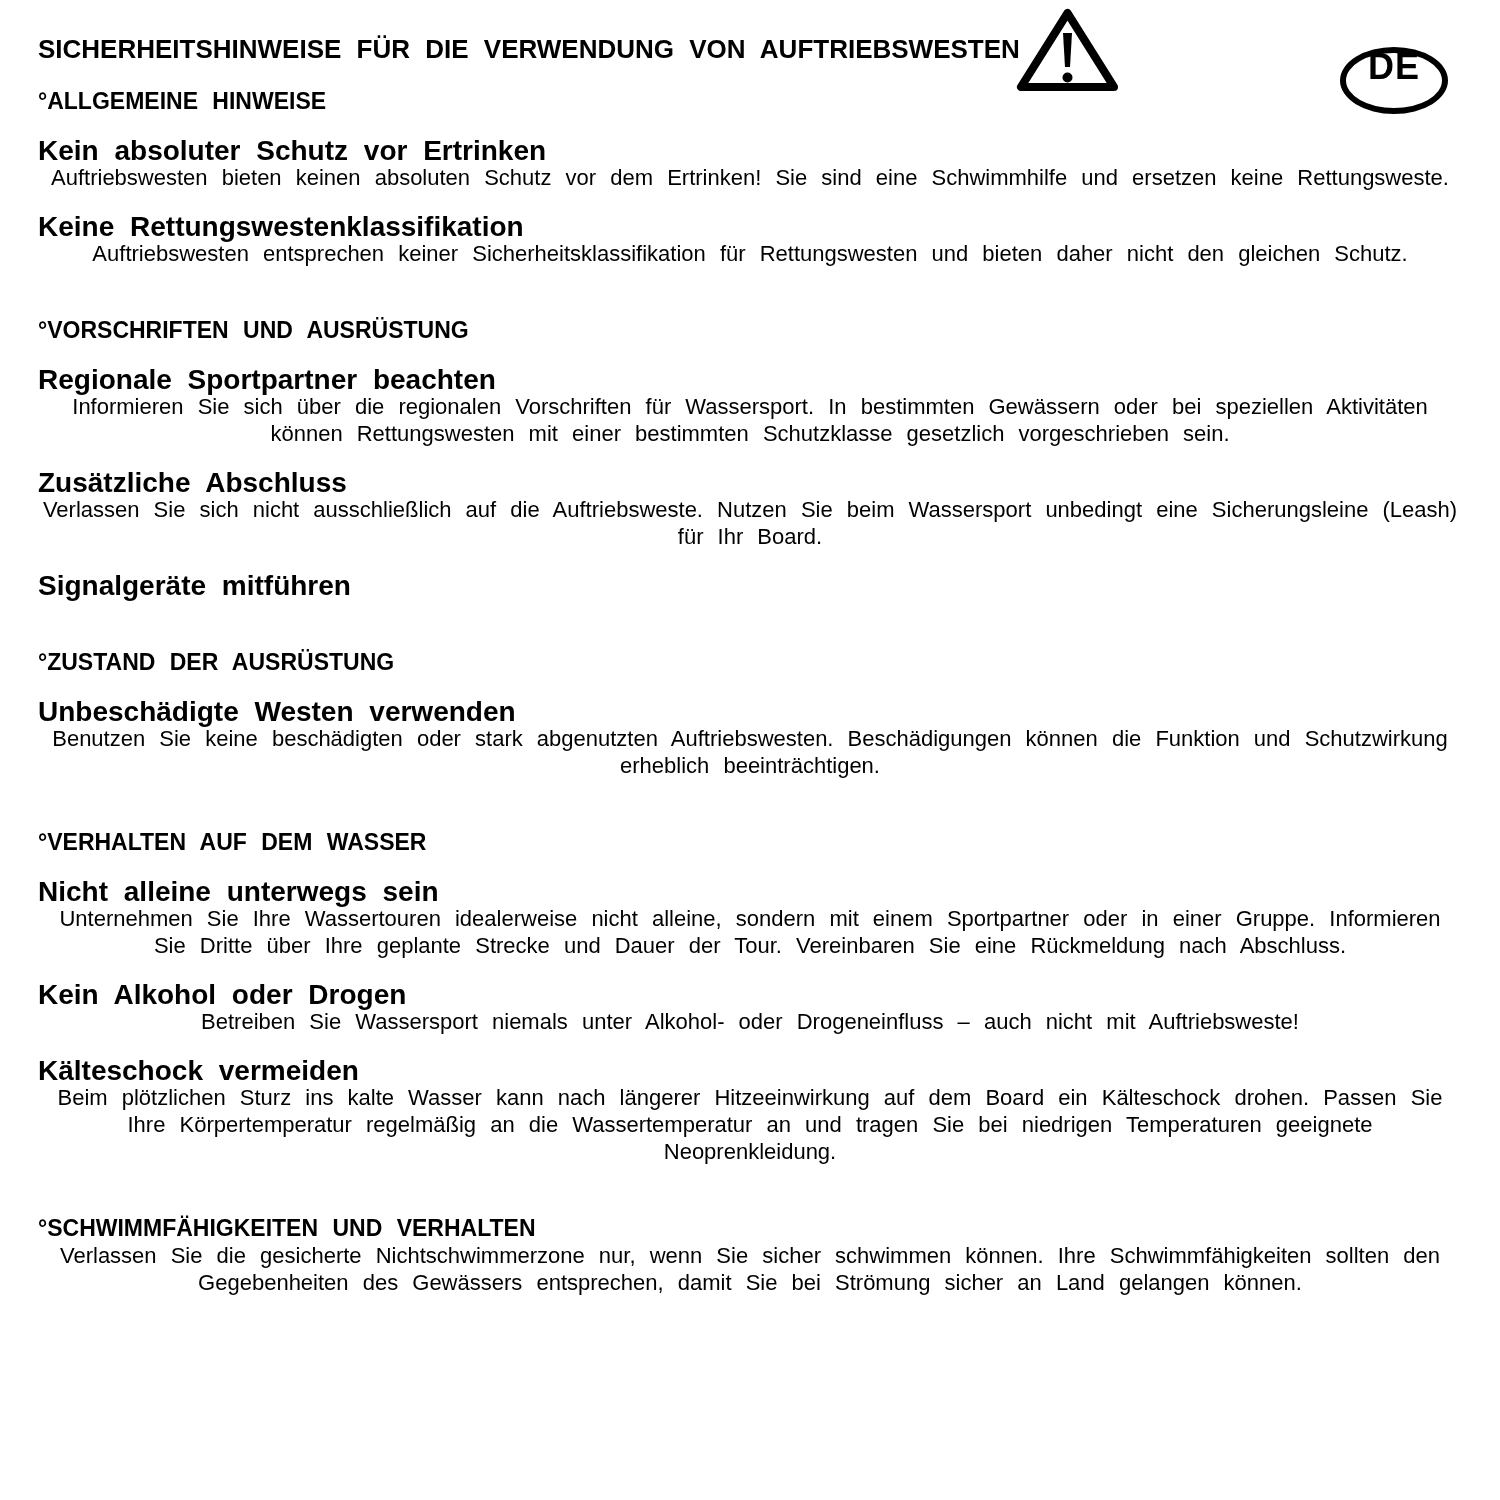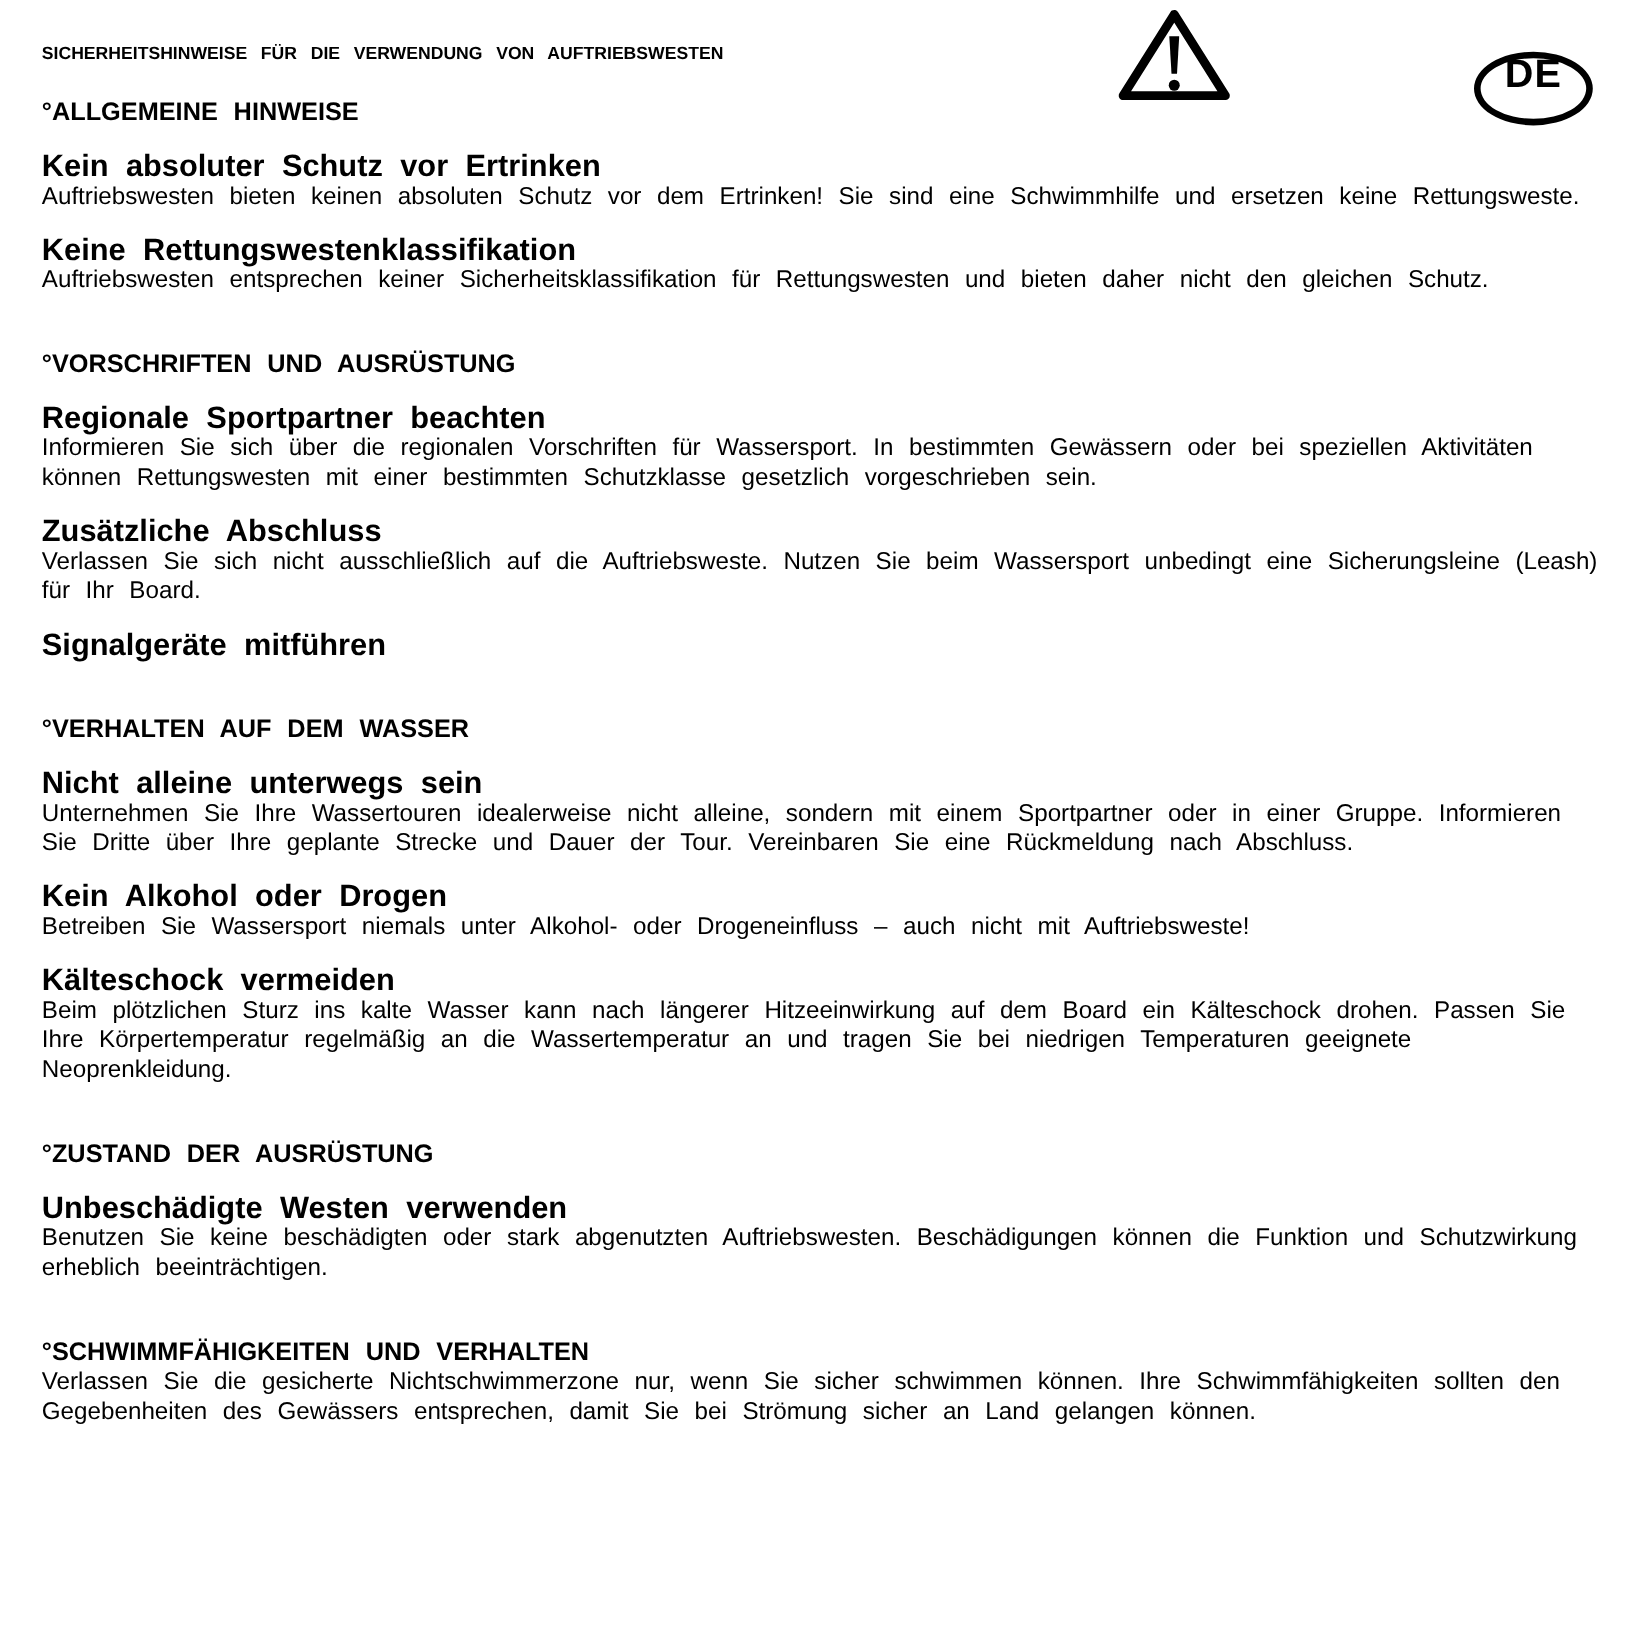--- a/index.html
+++ b/index.html
@@ -17,39 +17,39 @@
     padding: 36px 38px 0 38px;
     font-family: "Liberation Sans", sans-serif;
     font-size: 22px;
     line-height: 27px;
     color: #000000;
     word-spacing: 8px;
     text-align: left;
   }
   h1, h2, h3, p { margin: 0; padding: 0; }
   h1 {
-    font-size: 16px;
+    font-size: 26px;
     line-height: 27px;
     font-weight: bold;
     white-space: nowrap;
   }
   h2 {
     font-size: 23px;
     line-height: 27px;
     font-weight: bold;
     margin-top: 50px;
   }
   section.first h2 { margin-top: 25px; }
   h3 {
     font-size: 28px;
     line-height: 27px;
     font-weight: bold;
     margin-top: 22px;
   }
-  p { margin: 0; }
+  p { margin: 0; text-align: center; }
   .warning-icon {
     position: absolute;
     left: 1014px;
     top: 8px;
   }
   .de-badge {
     position: absolute;
     left: 1340px;
     top: 47px;
     width: 96px;
@@ -93,33 +93,33 @@
   <section>
     <h2>°VORSCHRIFTEN UND AUSRÜSTUNG</h2>
     <h3>Regionale Sportpartner beachten</h3>
     <p>Informieren Sie sich über die regionalen Vorschriften für Wassersport. In bestimmten Gewässern oder bei speziellen Aktivitäten können Rettungswesten mit einer bestimmten Schutzklasse gesetzlich vorgeschrieben sein.</p>
     <h3>Zusätzliche Abschluss</h3>
     <p>Verlassen Sie sich nicht ausschließlich auf die Auftriebsweste. Nutzen Sie beim Wassersport unbedingt eine Sicherungsleine (Leash) für Ihr Board.</p>
     <h3>Signalgeräte mitführen</h3>
   </section>
 
   <section>
+    <h2>°ZUSTAND DER AUSRÜSTUNG</h2>
+    <h3>Unbeschädigte Westen verwenden</h3>
+    <p>Benutzen Sie keine beschädigten oder stark abgenutzten Auftriebswesten. Beschädigungen können die Funktion und Schutzwirkung erheblich beeinträchtigen.</p>
+  </section>
+
+  <section>
     <h2>°VERHALTEN AUF DEM WASSER</h2>
     <h3>Nicht alleine unterwegs sein</h3>
     <p>Unternehmen Sie Ihre Wassertouren idealerweise nicht alleine, sondern mit einem Sportpartner oder in einer Gruppe. Infor­mieren Sie Dritte über Ihre geplante Strecke und Dauer der Tour. Vereinbaren Sie eine Rückmeldung nach Abschluss.</p>
     <h3>Kein Alkohol oder Drogen</h3>
     <p>Betreiben Sie Wassersport niemals unter Alkohol- oder Drogeneinfluss – auch nicht mit Auftriebsweste!</p>
     <h3>Kälteschock vermeiden</h3>
     <p>Beim plötzlichen Sturz ins kalte Wasser kann nach längerer Hitzeeinwirkung auf dem Board ein Kälteschock drohen. Passen Sie Ihre Körpertemperatur regelmäßig an die Wassertemperatur an und tragen Sie bei niedrigen Temperaturen geeignete Neoprenkleidung.</p>
   </section>
 
   <section>
-    <h2>°ZUSTAND DER AUSRÜSTUNG</h2>
-    <h3>Unbeschädigte Westen verwenden</h3>
-    <p>Benutzen Sie keine beschädigten oder stark abgenutzten Auftriebswesten. Beschädigungen können die Funktion und Schutzwirkung erheblich beeinträchtigen.</p>
-  </section>
-
-  <section>
     <h2>°SCHWIMMFÄHIGKEITEN UND VERHALTEN</h2>
     <p>Verlassen Sie die gesicherte Nichtschwimmerzone nur, wenn Sie sicher schwimmen können. Ihre Schwimmfähigkeiten sollten den Gegebenheiten des Gewässers entsprechen, damit Sie bei Strömung sicher an Land gelangen können.</p>
   </section>
 
 </div>
 
 </body></html>

